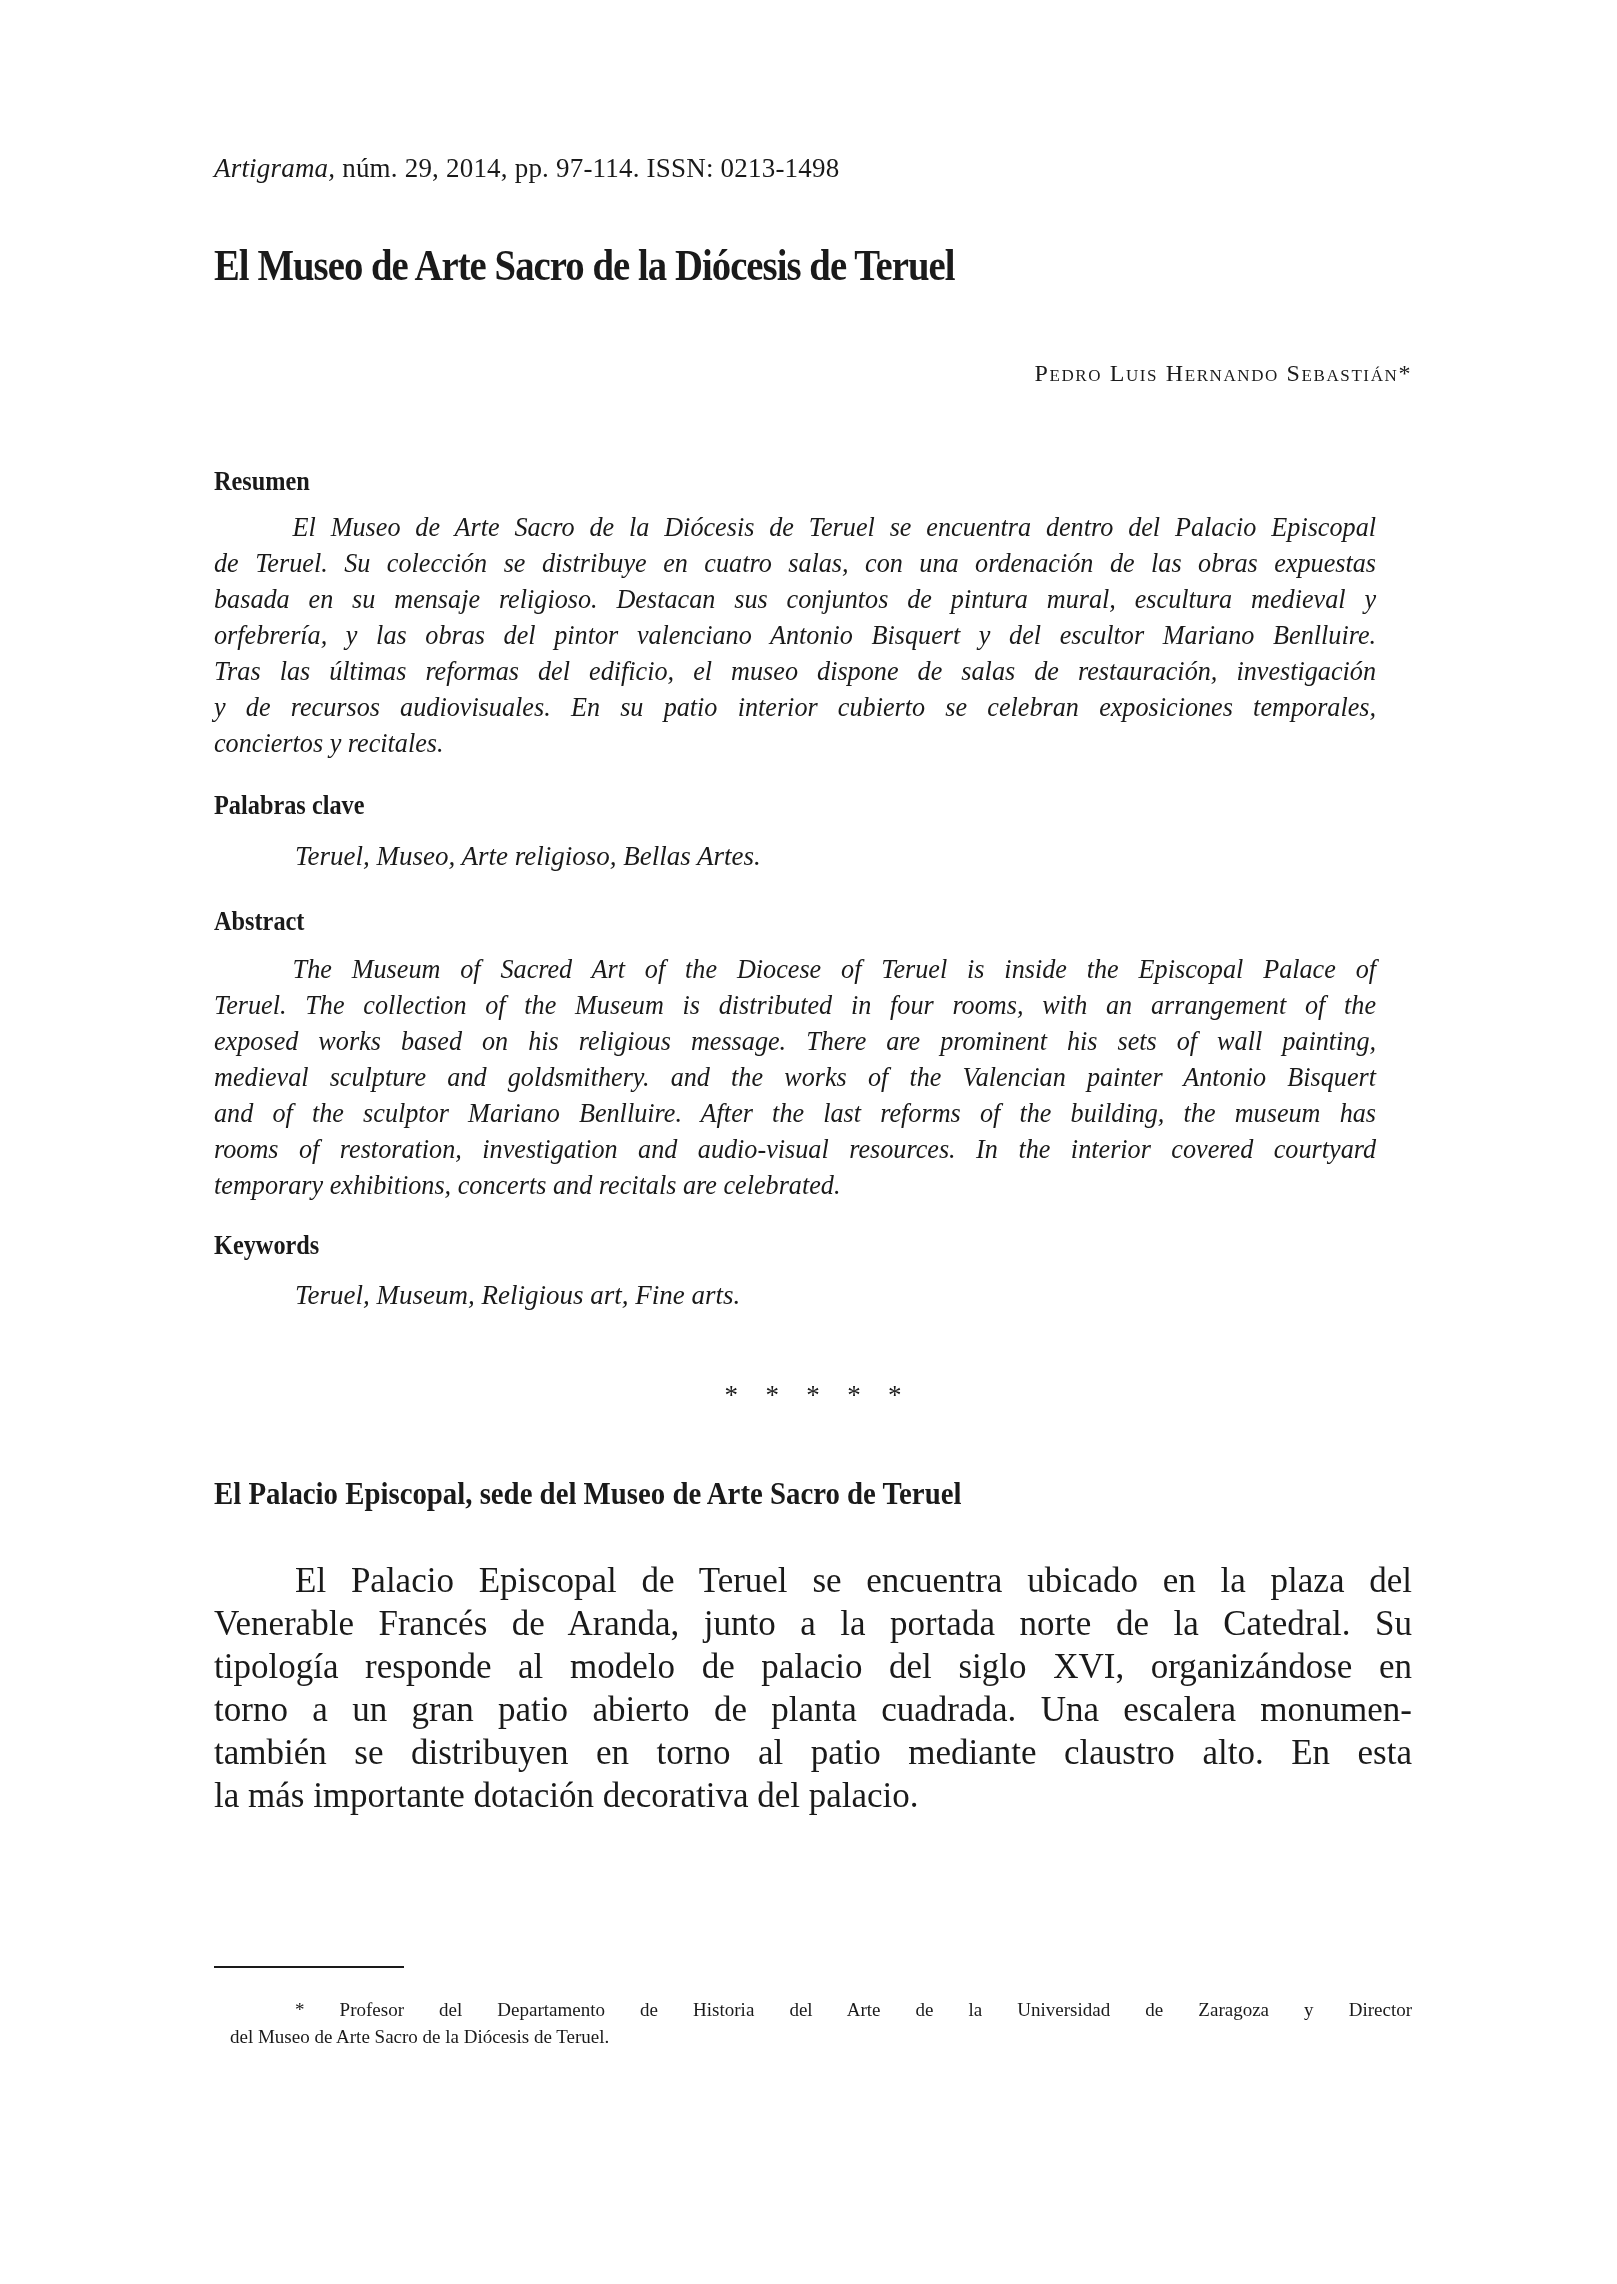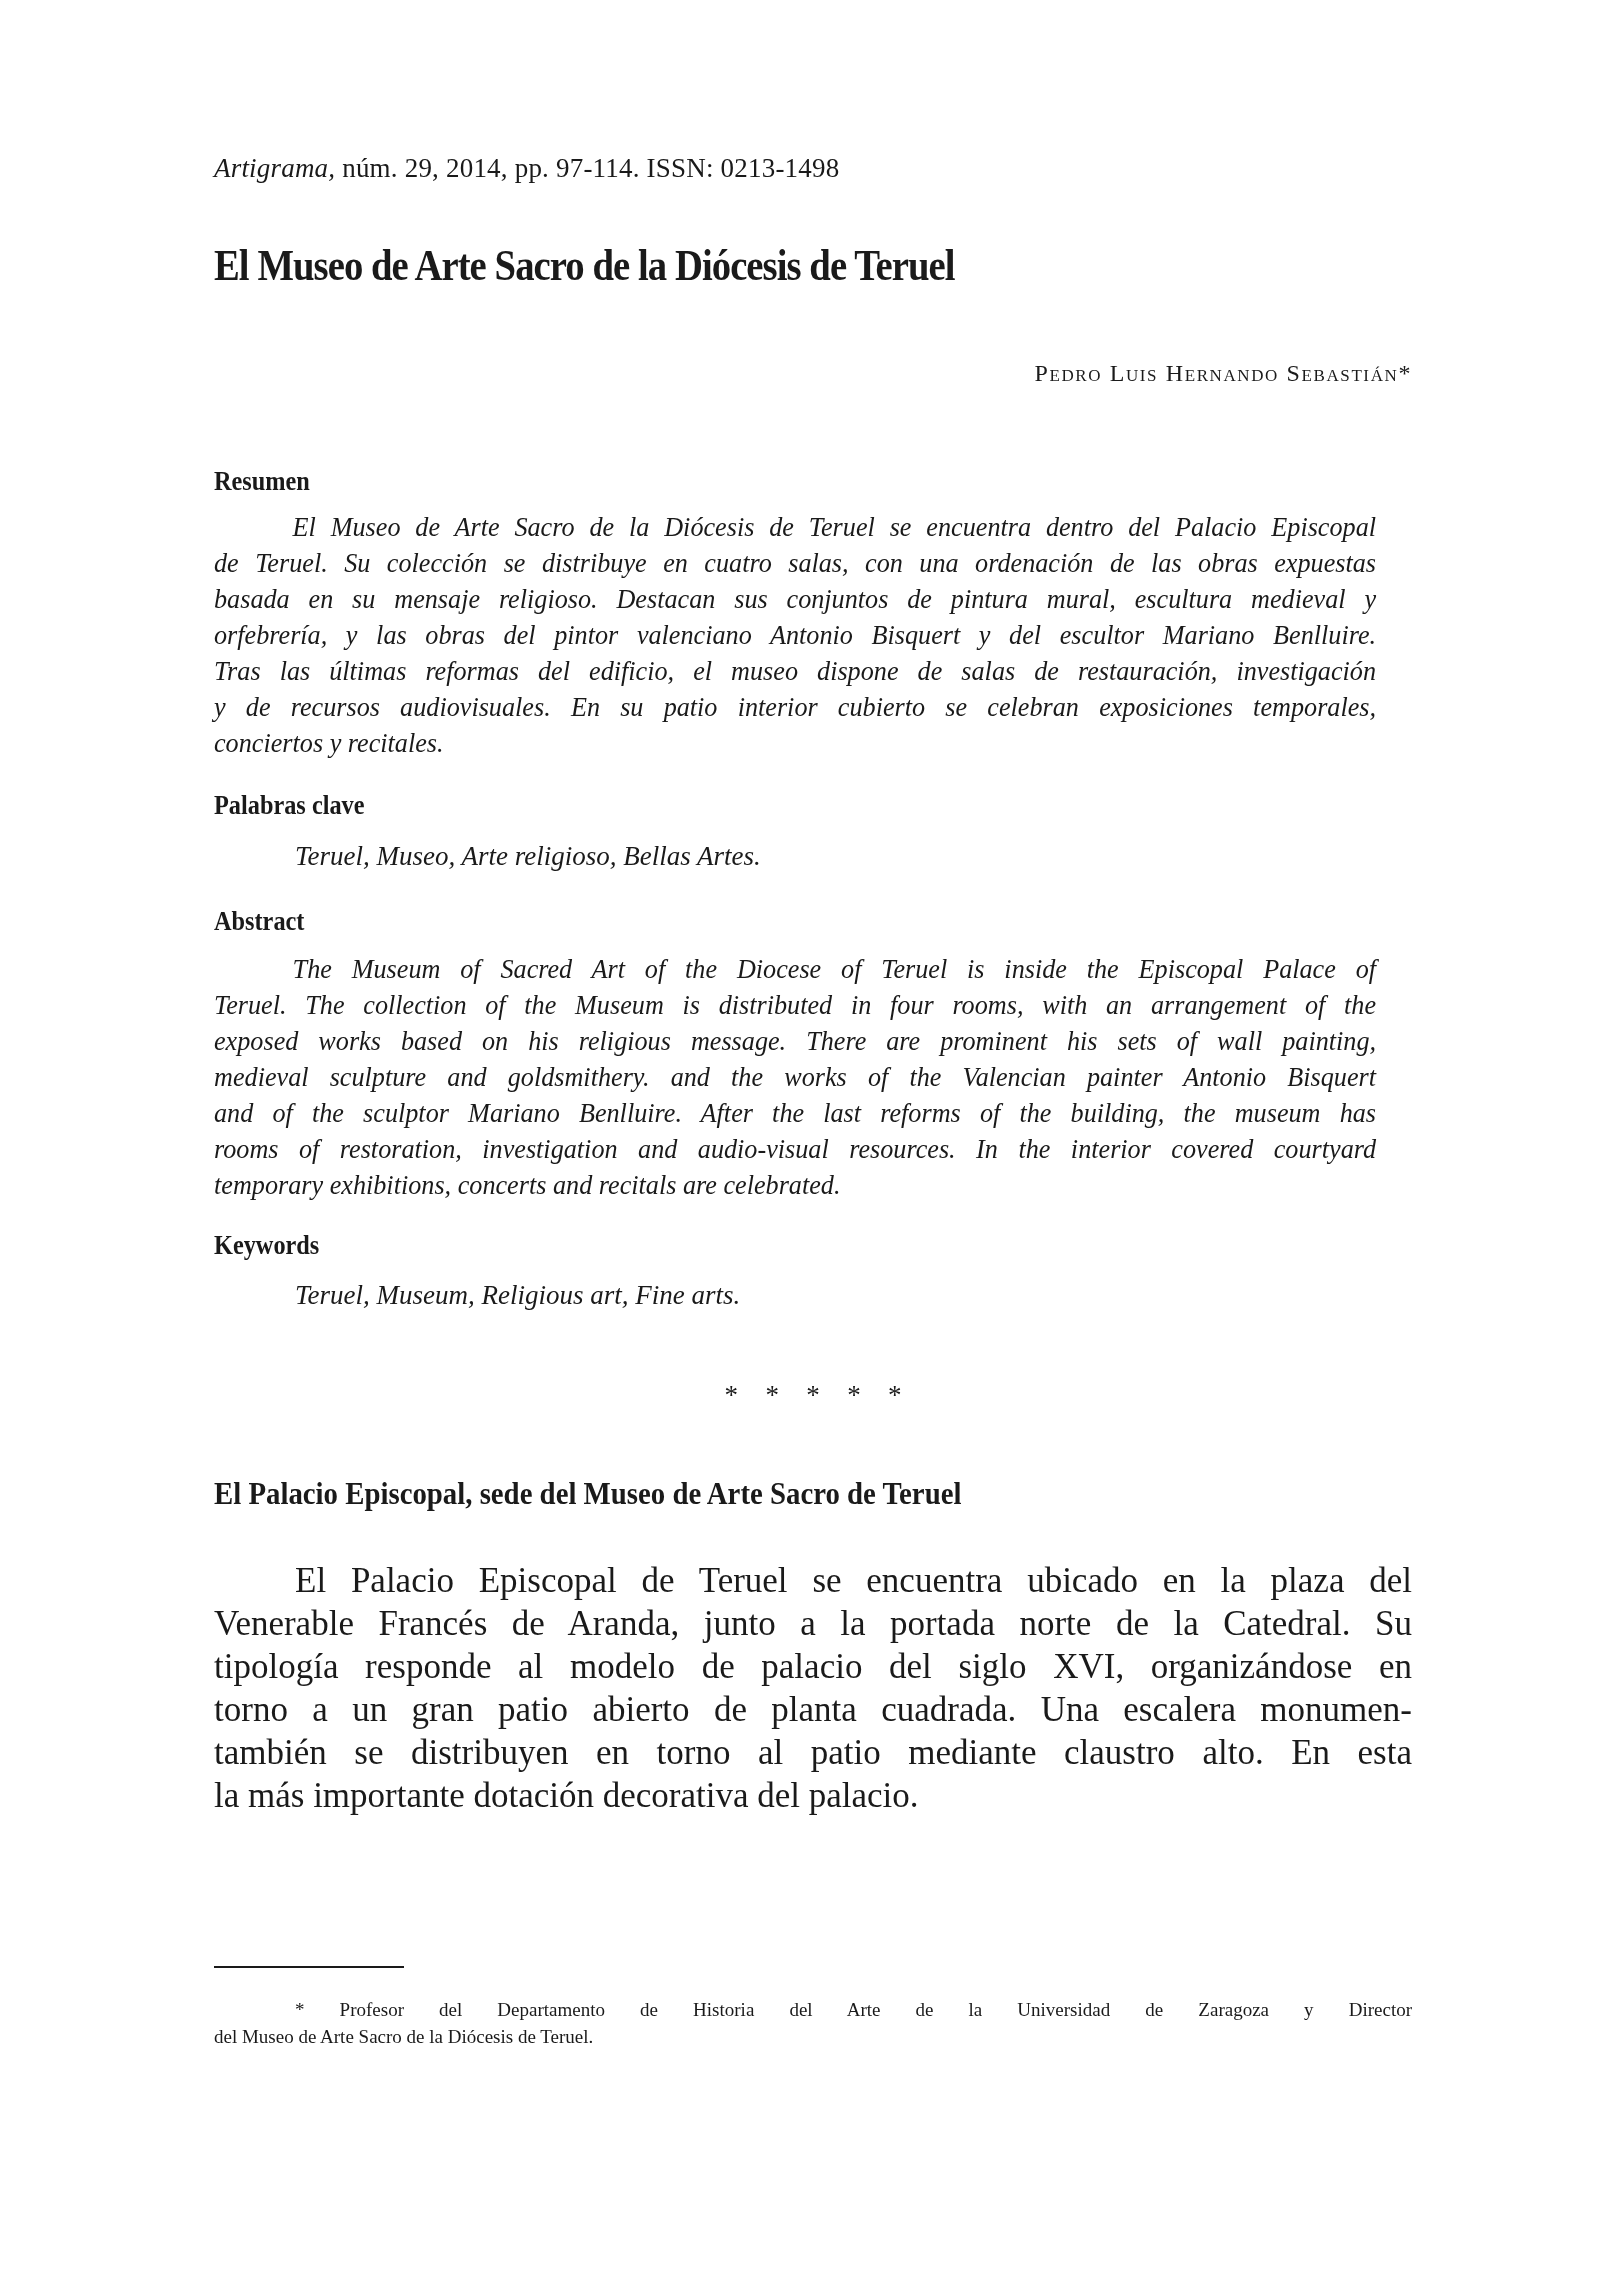--- a/index.html
+++ b/index.html
@@ -57,21 +57,21 @@
     .body-para .line.last { text-align-last: left; }
     .fn-rule {
       position: absolute; top: 1966px; left: 0; width: 190px; height: 2.4px; background: #1a1a1a;
     }
     .footnote {
       position: absolute; top: 1996px; left: 0; width: 1198px;
       font-size: 19px; line-height: 27px;
     }
     .footnote .line { display: block; text-align: justify; text-align-last: justify; white-space: nowrap; }
     .footnote .line.first { padding-left: 81px; }
-    .footnote .line.last { text-align-last: left; }
+    .footnote .line.last { text-align-last: left; margin-left: 16px; }
   </style>
 </head>
 <body>
 
 <div class="page">
 
   <div class="journal-line"><i>Artigrama,</i><span> núm. 29, 2014, pp. 97-114. ISSN: 0213-1498</span></div>
 
   <div class="article-title">El Museo de Arte Sacro de la Diócesis de Teruel</div>
 

